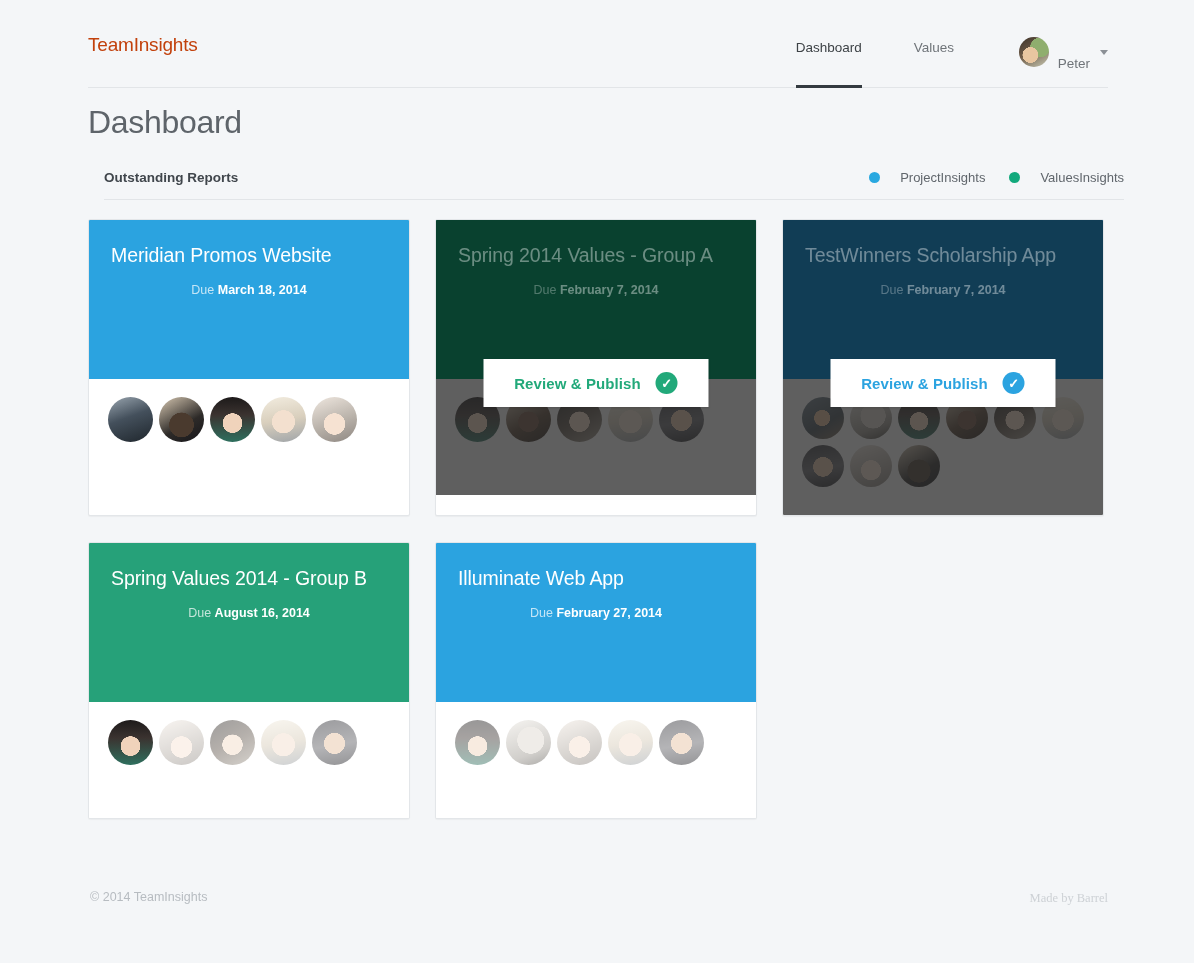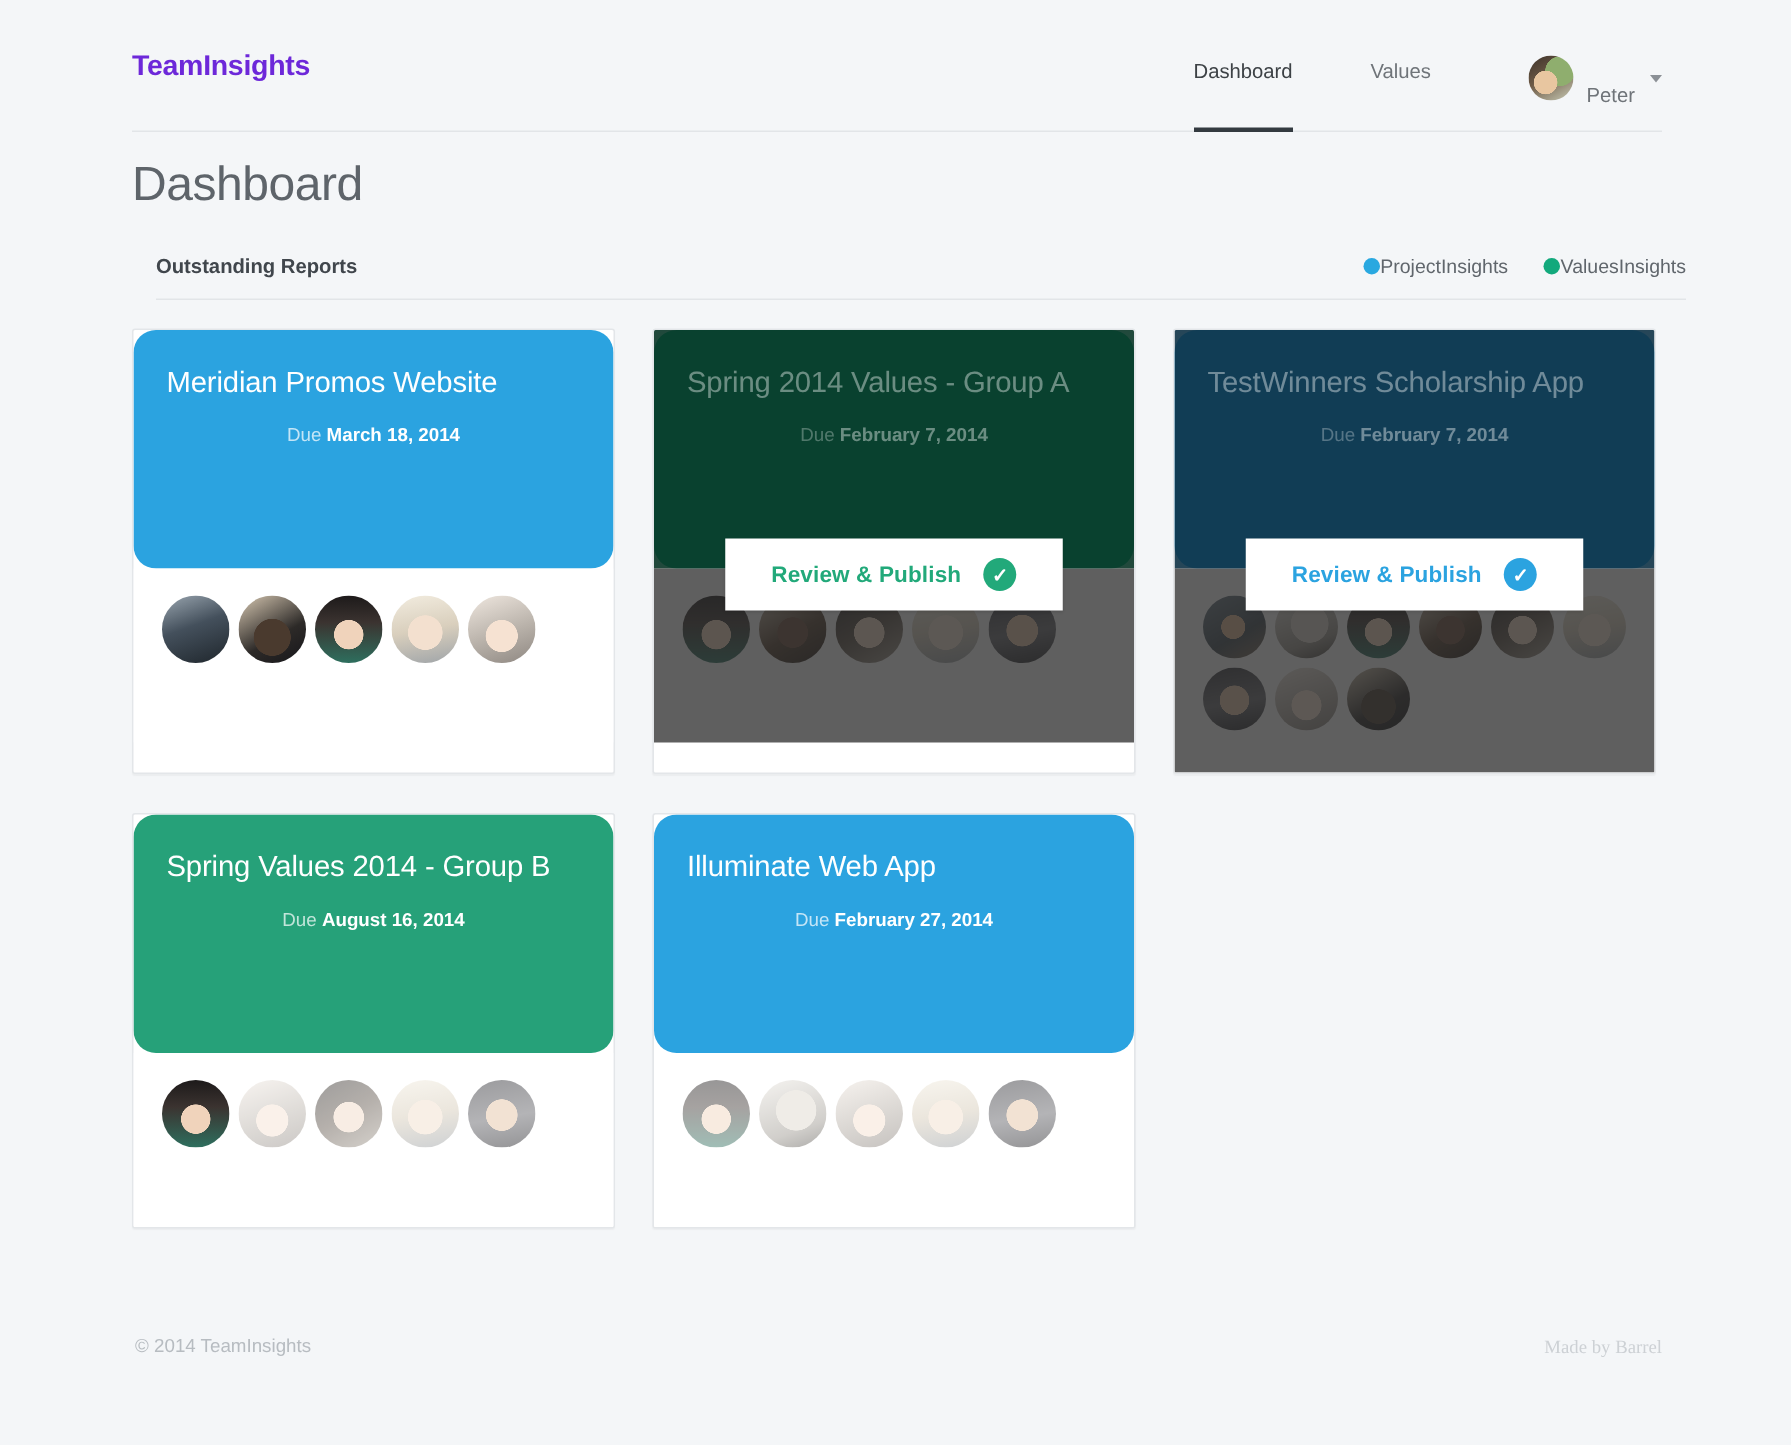--- a/index.html
+++ b/index.html
@@ -15,21 +15,21 @@
   
   .header {
     position: absolute; left: 0; top: 0; width: 1194px; height: 88px;
   }
   .header-inner {
     position: absolute; left: 88px; top: 0; width: 1020px; height: 88px;
     border-bottom: 1px solid #e2e5e8;
   }
   .brand {
     position: absolute; left: 0; top: 34px;
-    font-size: 19px; font-weight: bold; color: #6d28d9; letter-spacing: -0.2px;
+    font-size: 19px; font-weight: normal; color: #c2410c; letter-spacing: -0.2px;
   }
   .nav {
     position: absolute; right: 128px; top: 0; height: 88px;
     display: flex; align-items: flex-start; gap: 0;
   }
   .nav-item {
     position: relative;
     padding: 40px 26px 0 26px;
     font-size: 13.5px; color: #6f7479; cursor: pointer; white-space: nowrap;
     height: 88px;
@@ -67,38 +67,38 @@
   
   .section-bar {
     position: absolute; left: 104px; top: 162px; width: 1020px; height: 38px;
     border-bottom: 1px solid #e2e5e8;
   }
   .section-title {
     position: absolute; left: 0; top: 8px;
     font-size: 13.5px; font-weight: bold; color: #40464c;
   }
   .legend { position: absolute; right: 0; top: 8px; display: flex; gap: 24px; }
-  .legend-item { display: flex; align-items: center; gap: 0; }
+  .legend-item { display: flex; align-items: center; gap: 20px; }
   .legend-dot { width: 11px; height: 11px; border-radius: 50%; flex: none; }
   .legend-label { font-size: 13px; color: #60666c; }
 
   
   .grid {
     position: absolute; left: 88px; top: 219px; width: 1020px;
     display: flex; flex-wrap: wrap; gap: 26px 25px;
   }
   .card {
     position: relative; width: 322px;
     background: #fff;
     border: 1px solid #e3e6e9;
     border-radius: 2px;
     box-shadow: 0 1px 1px rgba(0,0,0,0.04);
     overflow: hidden;
   }
-  .card-head { position: relative; padding: 24px 22px 0 22px; height: 159px; border-radius: 15px; }
+  .card-head { position: relative; padding: 24px 22px 0 22px; height: 159px; }
   .card-title {
     font-size: 19.5px; color: #ffffff; font-weight: normal; letter-spacing: -0.1px;
     line-height: 1.2;
   }
   .card-due { margin-top: 16px; font-size: 12.5px; color: rgba(255,255,255,0.72); text-align: center; }
   .card-due b { color: #ffffff; font-weight: bold; }
 
   .card-body { position: relative; padding: 18px 19px 22px 19px; min-height: 116px; background: #fff; }
   .avatar-row { display: flex; flex-wrap: wrap; gap: 3px; }
   .avatar {

